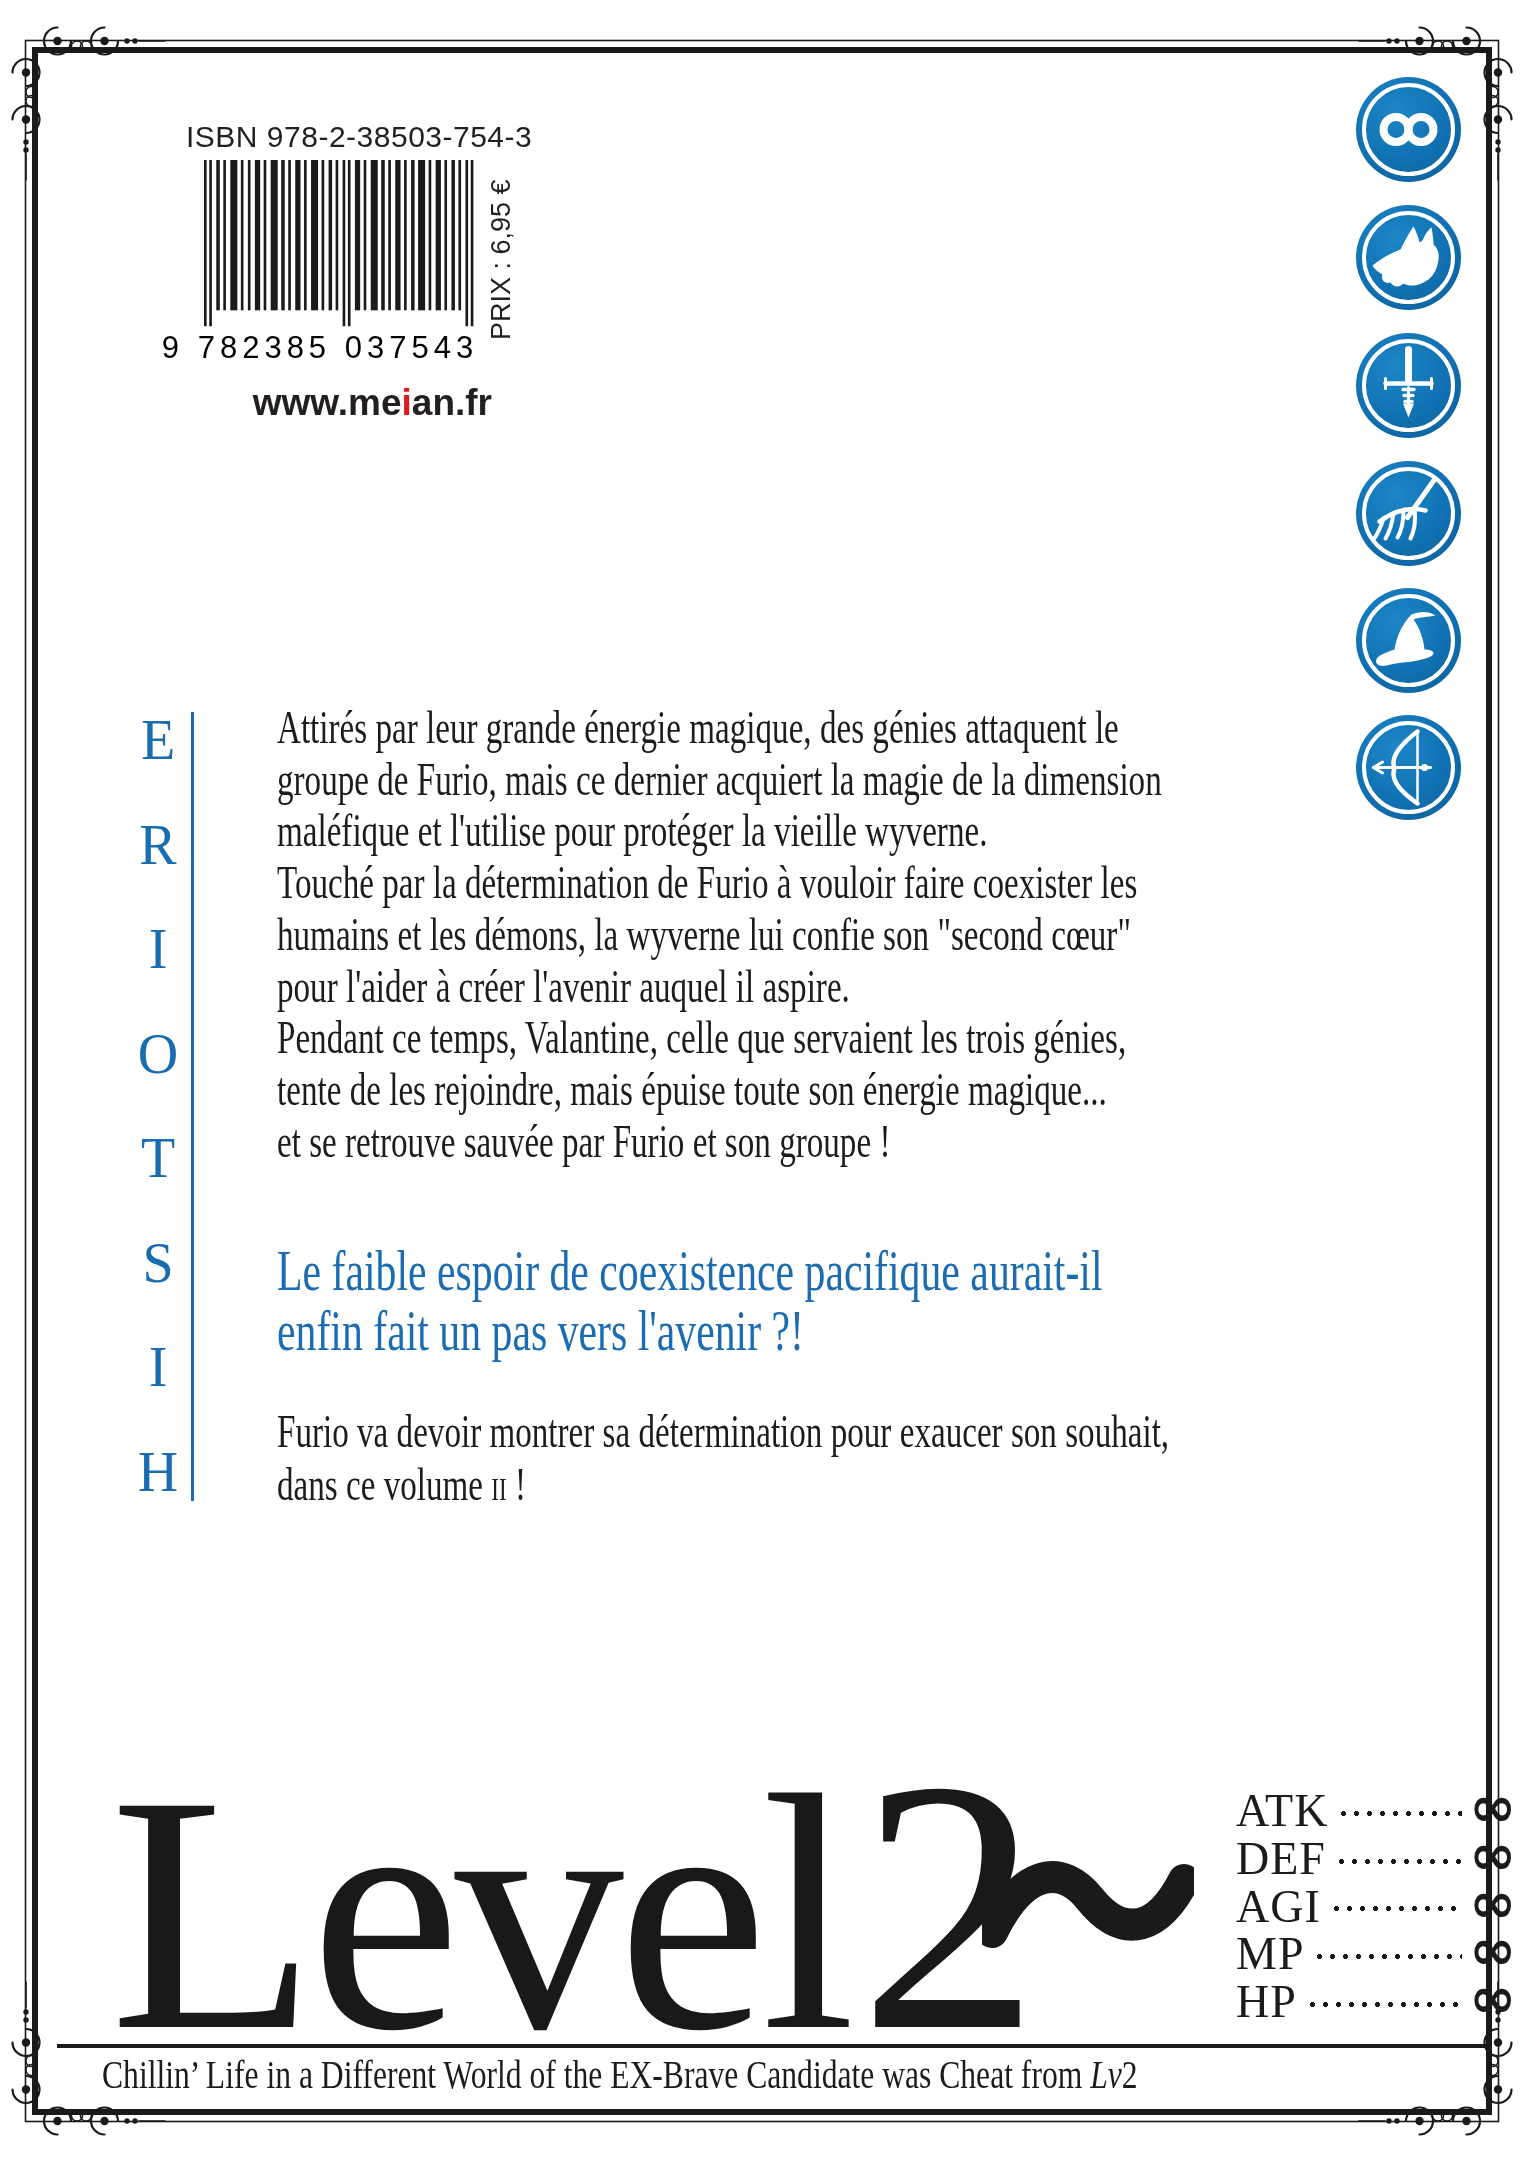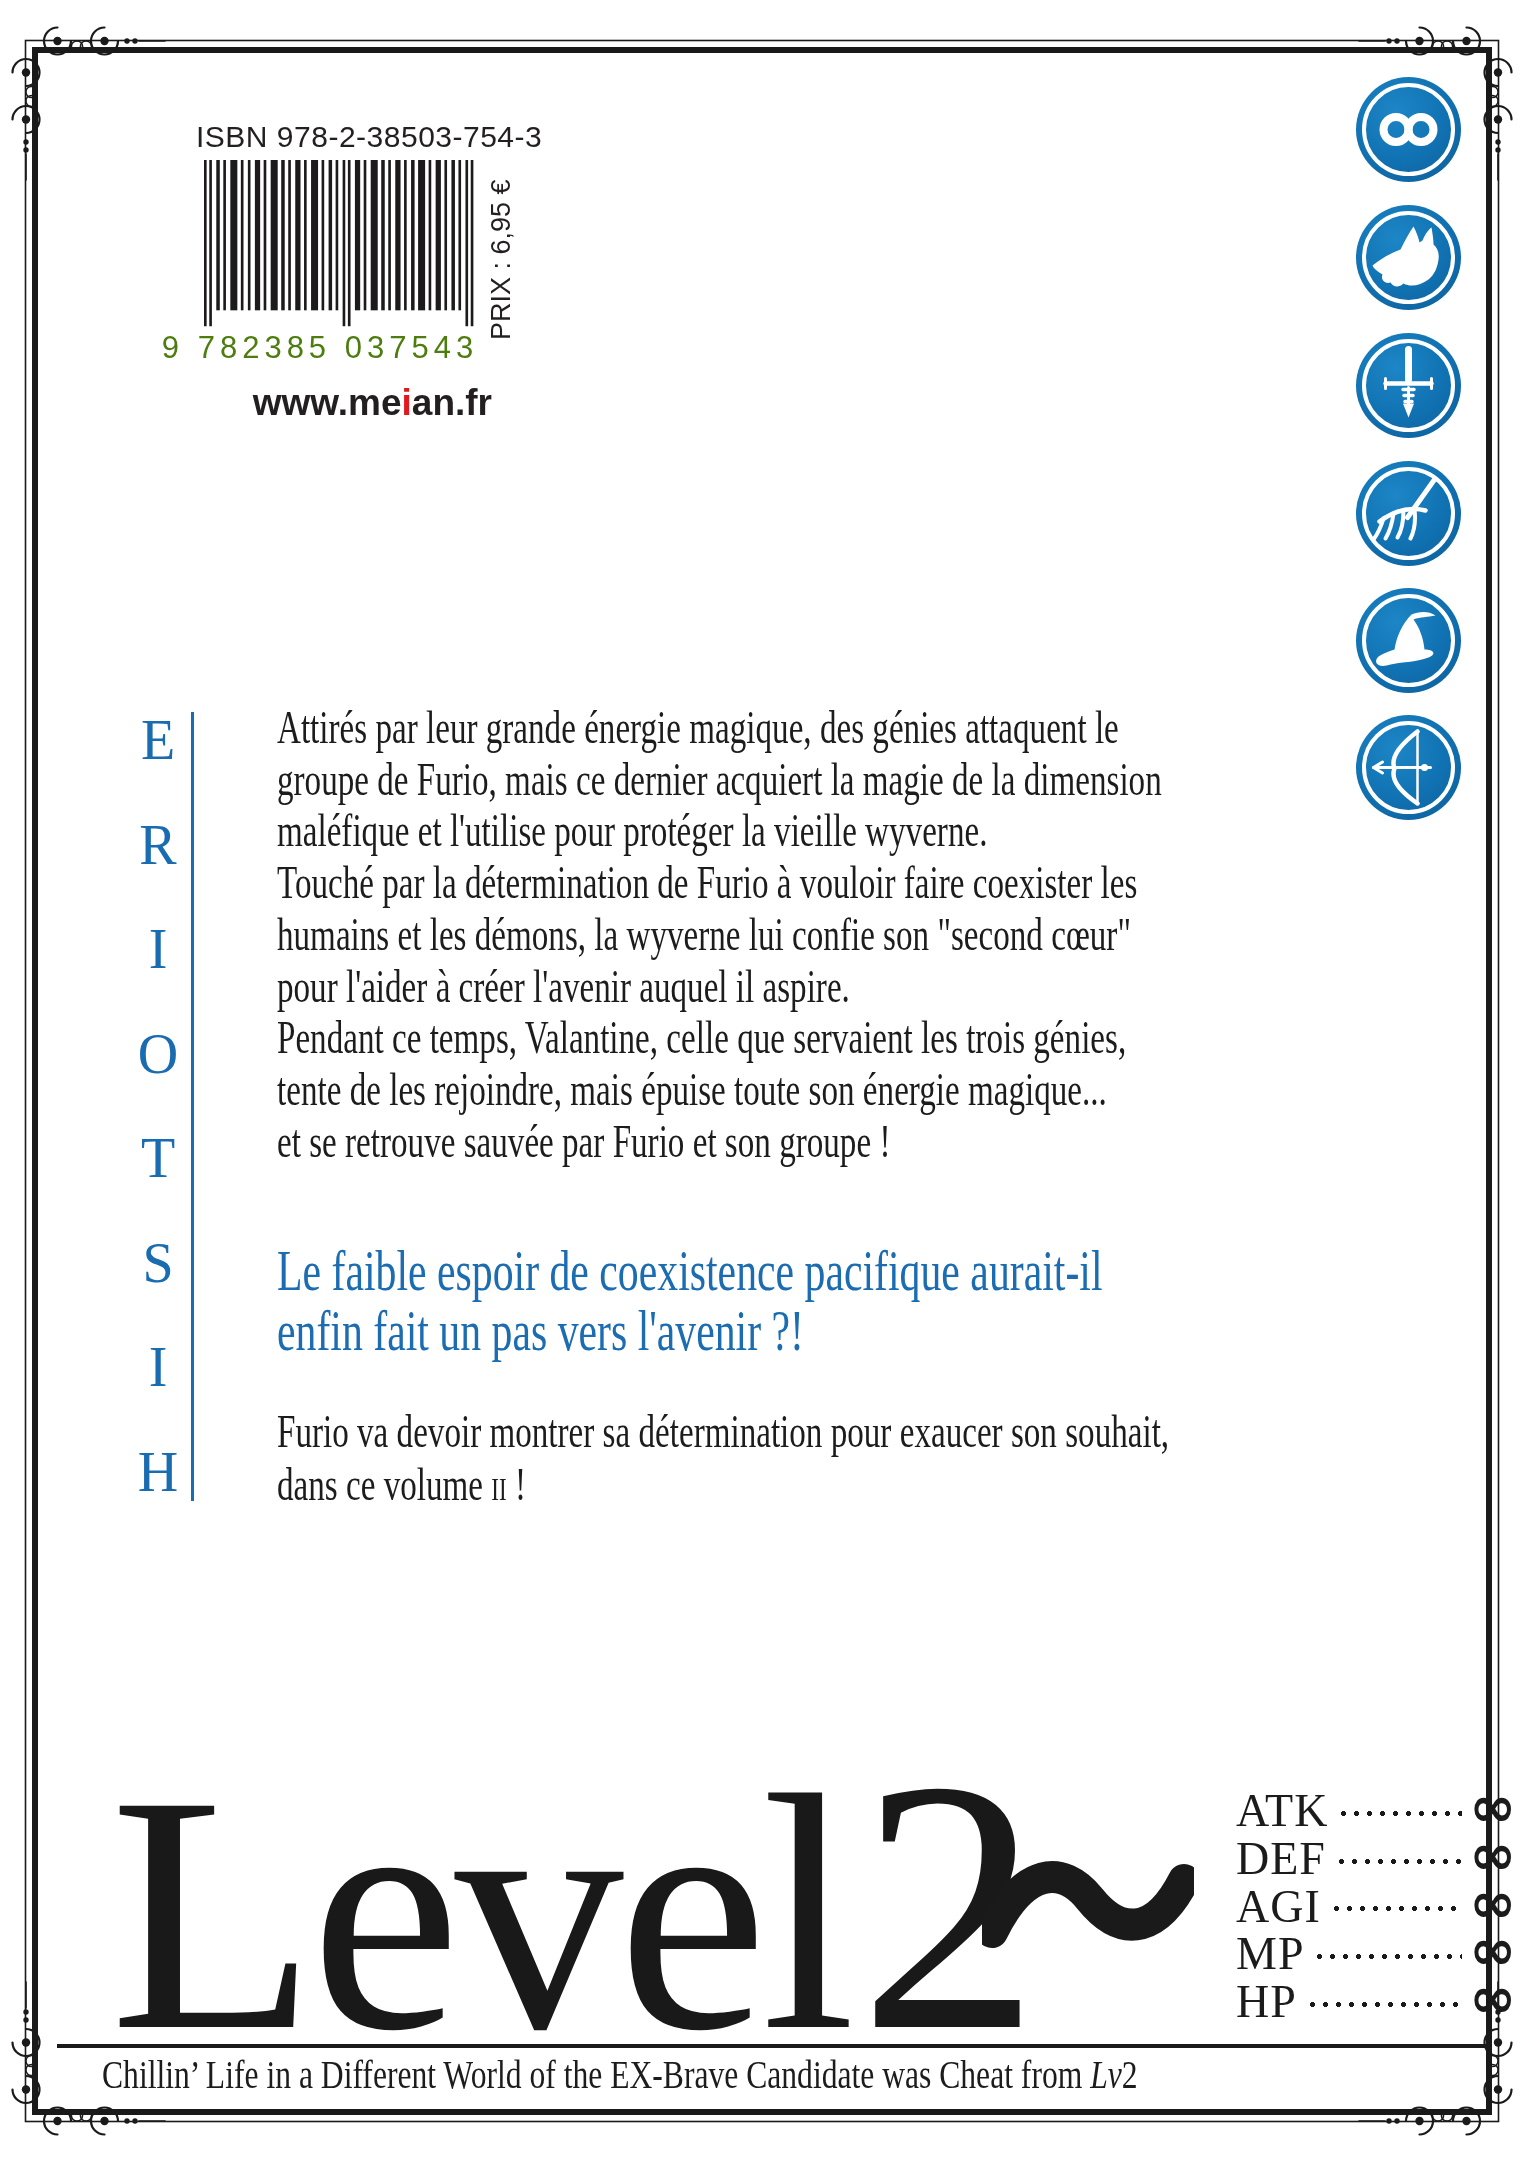--- a/index.html
+++ b/index.html
@@ -5,28 +5,28 @@
   html,body{margin:0;padding:0;background:#e8e8e8;}
   .page{
     position:relative;width:1524px;height:2162px;margin:0 auto;
     background:#ffffff;overflow:hidden;
     font-family:"Liberation Serif",serif;color:#1d1d1d;
   }
   
   .frame-svg{position:absolute;left:0;top:0;width:1524px;height:2162px;pointer-events:none;}
   
   .isbn-label{
-    position:absolute;left:196px;top:120px;width:310px;text-align:center;
+    position:absolute;left:186px;top:120px;width:310px;text-align:center;
     font-family:"Liberation Sans",sans-serif;font-size:30px;letter-spacing:.5px;color:#231f20;
     white-space:nowrap;
   }
   .barcode-svg{position:absolute;left:204px;top:160px;width:272px;height:168px;}
   .barcode-digits{
     position:absolute;left:160px;top:330px;width:320px;text-align:center;
-    font-family:"Liberation Sans",sans-serif;font-size:31px;letter-spacing:5px;color:#4d7c0f;
+    font-family:"Liberation Sans",sans-serif;font-size:31px;letter-spacing:5px;color:#000000;
     white-space:nowrap;
   }
   .price-vertical{
     position:absolute;left:486px;top:150px;height:190px;
     writing-mode:vertical-rl;transform:rotate(180deg);
     font-family:"Liberation Sans",sans-serif;font-size:27px;color:#231f20;
     display:flex;align-items:center;white-space:nowrap;
   }
   .website{
     position:absolute;left:232px;top:382px;width:260px;text-align:right;

